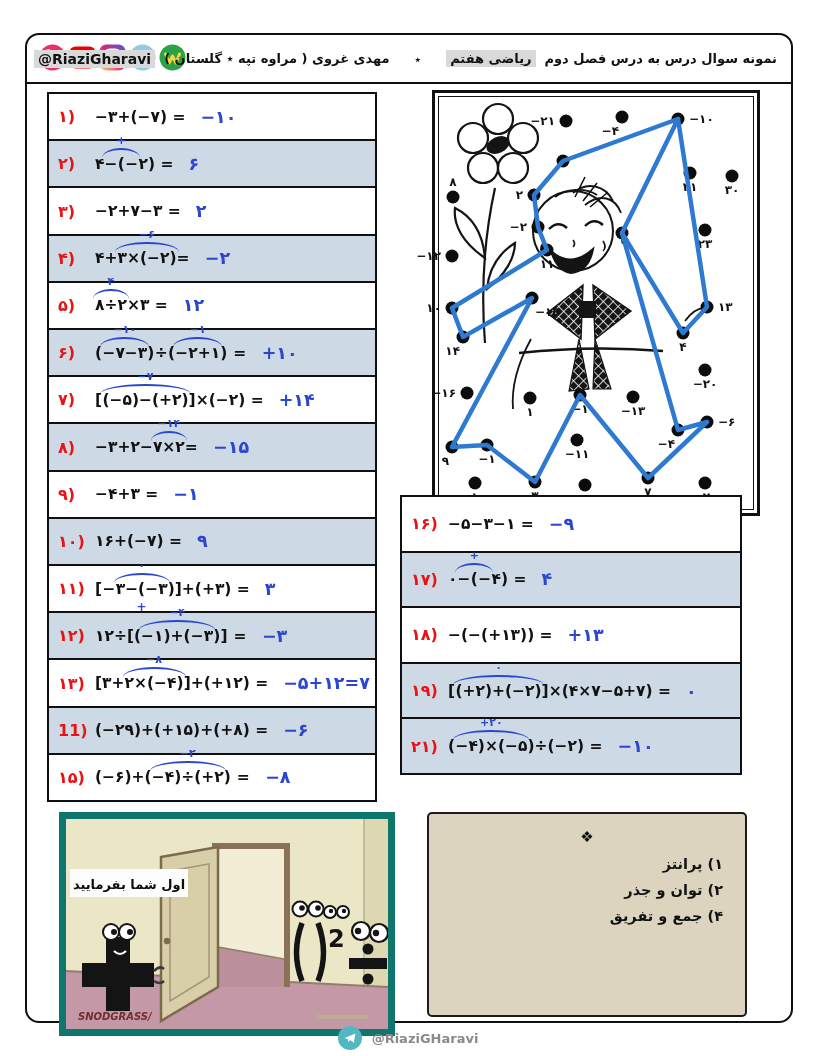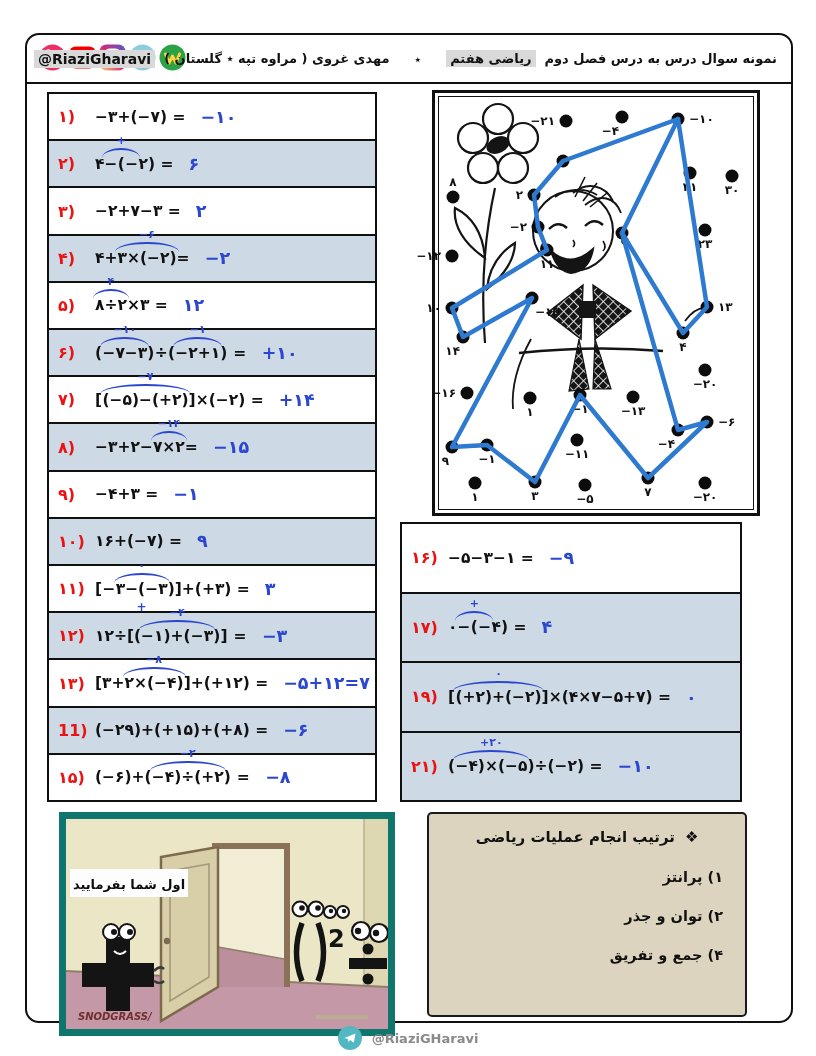--- a/index.html
+++ b/index.html
@@ -18,21 +18,21 @@
   .hdr-titles{
     position:absolute;right:14px;top:0;height:100%;display:flex;align-items:center;
     direction:rtl;gap:9px;font-weight:bold;font-size:13px;white-space:nowrap;
   }
   .hl{background:#d9d9d9;padding:1px 4px;}
   .hdr-star{margin:0 16px;font-size:12px;}
   .latin{direction:ltr;unicode-bidi:embed;font-size:14px;}
   
   .ptable{position:absolute;display:flex;flex-direction:column;border:2px solid #101010;background:#fff;box-sizing:border-box;}
   #ltable{left:20px;top:57px;width:330px;height:710px;}
-  #rtable{left:373px;top:487px;width:342px;height:280px;}
+  #rtable{left:373px;top:460px;width:342px;height:280px;}
   .prow{flex:1;display:flex;align-items:center;gap:7px;padding:0 9px;box-sizing:border-box;overflow:visible;}
   .prow + .prow{border-top:2px solid #101010;}
   .prow.shade{background:#cdd9e5;}
   .pnum{color:#ea1212;font-weight:800;font-size:16px;min-width:30px;
         direction:ltr;unicode-bidi:bidi-override;}
   .eq{direction:ltr;unicode-bidi:bidi-override;font-weight:600;font-size:15.5px;letter-spacing:.3px;white-space:nowrap;}
   .seg{position:relative;display:inline-block;}
   .seg.ha::after{content:"";position:absolute;left:-2px;right:-2px;top:-7px;height:8px;
     border-top:2.5px solid #2b46cf;border-radius:50% 50% 0 0/100% 100% 0 0;}
   .ann{position:absolute;left:50%;transform:translateX(-50%);top:-21px;font-size:11px;
@@ -44,21 +44,21 @@
   
   .puzzle{position:absolute;left:405px;top:55px;width:322px;height:420px;border:3px solid #101010;background:#fff;text-align:right;}
   .puzzle svg{overflow:visible;display:block;}
   
   .cartoon{position:absolute;left:32px;top:777px;width:322px;height:210px;border:7px solid #0f766e;background:#eae6c6;}
   
   .opsbox{position:absolute;left:400px;top:777px;width:320px;height:205px;box-sizing:border-box;
     border:2.5px solid #1a1a1a;border-radius:5px;background:#ddd4bf;direction:rtl;}
   .ops-title{display:flex;direction:rtl;justify-content:center;gap:10px;align-items:center;
     font-weight:bold;font-size:15px;margin-top:14px;}
-  .ops-item{font-weight:bold;font-size:14.5px;text-align:right;padding-right:22px;margin-top:23px;}
+  .ops-item{font-weight:bold;font-size:14.5px;text-align:right;padding-right:22px;margin-top:10px;}
   
   .pfooter{position:absolute;left:0;right:0;top:1026px;display:flex;direction:rtl;
     justify-content:center;align-items:center;gap:10px;color:#9a9a9a;font-size:12px;}
   .pfooter .handle{color:#8a8a8a;font-weight:bold;font-size:13px;direction:ltr;unicode-bidi:embed;}
   .tg-badge{width:24px;height:24px;border-radius:50%;background:#53b7c2;display:flex;align-items:center;justify-content:center;}
   .tg-badge svg{width:14px;height:14px;}
 </style>
 </head>
 <body>
 
@@ -308,20 +308,25 @@
       <div class="prow">
         <span class="pnum">۱۶)</span>
         <span class="eq"><span class="seg">−۵−۳−۱ =</span></span>
         <span class="ans">−۹</span>
       </div>
       <div class="prow shade">
         <span class="pnum">۱۷)</span>
         <span class="eq"><span class="seg">۰</span><span class="seg ha">−(−<span class="ann">+</span></span><span class="seg">۴) =</span></span>
         <span class="ans">۴</span>
       </div>
+      <div class="prow">
+        <span class="pnum">۱۸)</span>
+        <span class="eq"><span class="seg">−(−(+۱۳)) =</span></span>
+        <span class="ans">+۱۳</span>
+      </div>
       <div class="prow shade">
         <span class="pnum">۱۹)</span>
         <span class="eq"><span class="seg">[</span><span class="seg ha">(+۲)+(−۲)<span class="ann">۰</span></span><span class="seg">]×(۴×۷−۵+۷) =</span></span>
         <span class="ans">۰</span>
       </div>
       <div class="prow shade">
         <span class="pnum">۲۱)</span>
         <span class="eq"><span class="seg">(</span><span class="seg ha">−۴)×(−۵<span class="ann">+۲۰</span></span><span class="seg">)÷(−۲) =</span></span>
         <span class="ans">−۱۰</span>
       </div>
@@ -385,21 +390,20 @@
         <circle cx="302" cy="160" r="5.5" fill="#141414"></circle>
       </g>
       <text id="sig-text" x="12" y="201" font-size="10" font-style="italic" font-weight="bold" fill="#702f2f">SNODGRASS/</text>
       <rect x="250" y="196" width="52" height="4" fill="#b9b190" opacity="0.8"></rect>
     </svg>
   </div>
 
   <div class="opsbox">
     <div class="ops-title">
       <span>❖</span>
-      <span>ترتیب انجام عملیات ریاضی</span>
     </div>
     <div class="ops-item">۱) پرانتز</div>
     <div class="ops-item">۲) توان و جذر</div>
     <div class="ops-item">۴) جمع و تفریق</div>
   </div>
 
 </div>
 
 <div class="pfooter">
   <span class="handle">@RiaziGHaravi</span>

